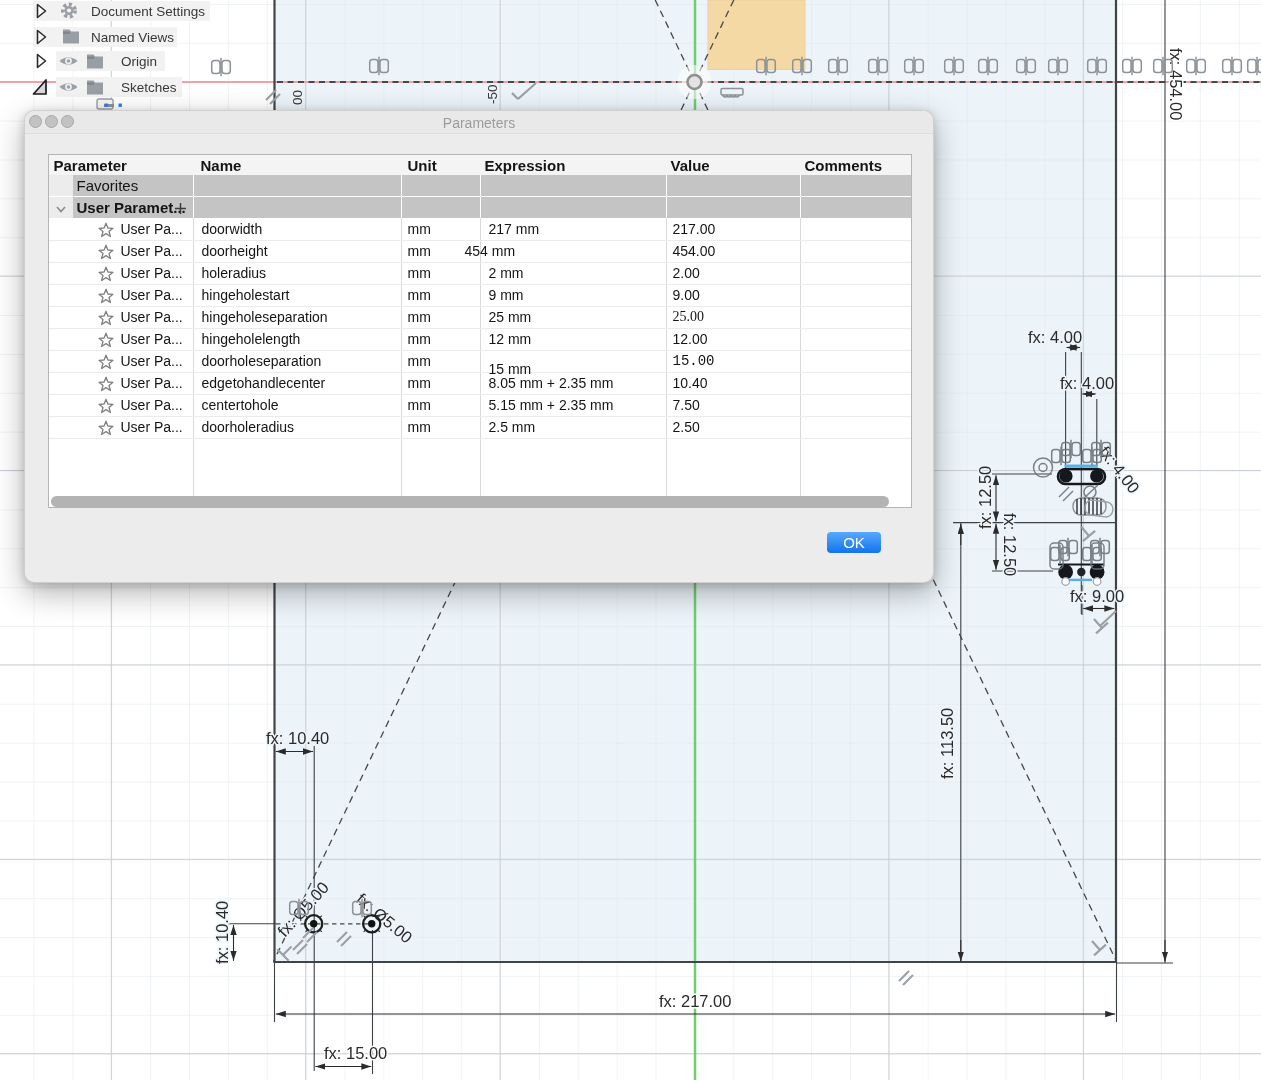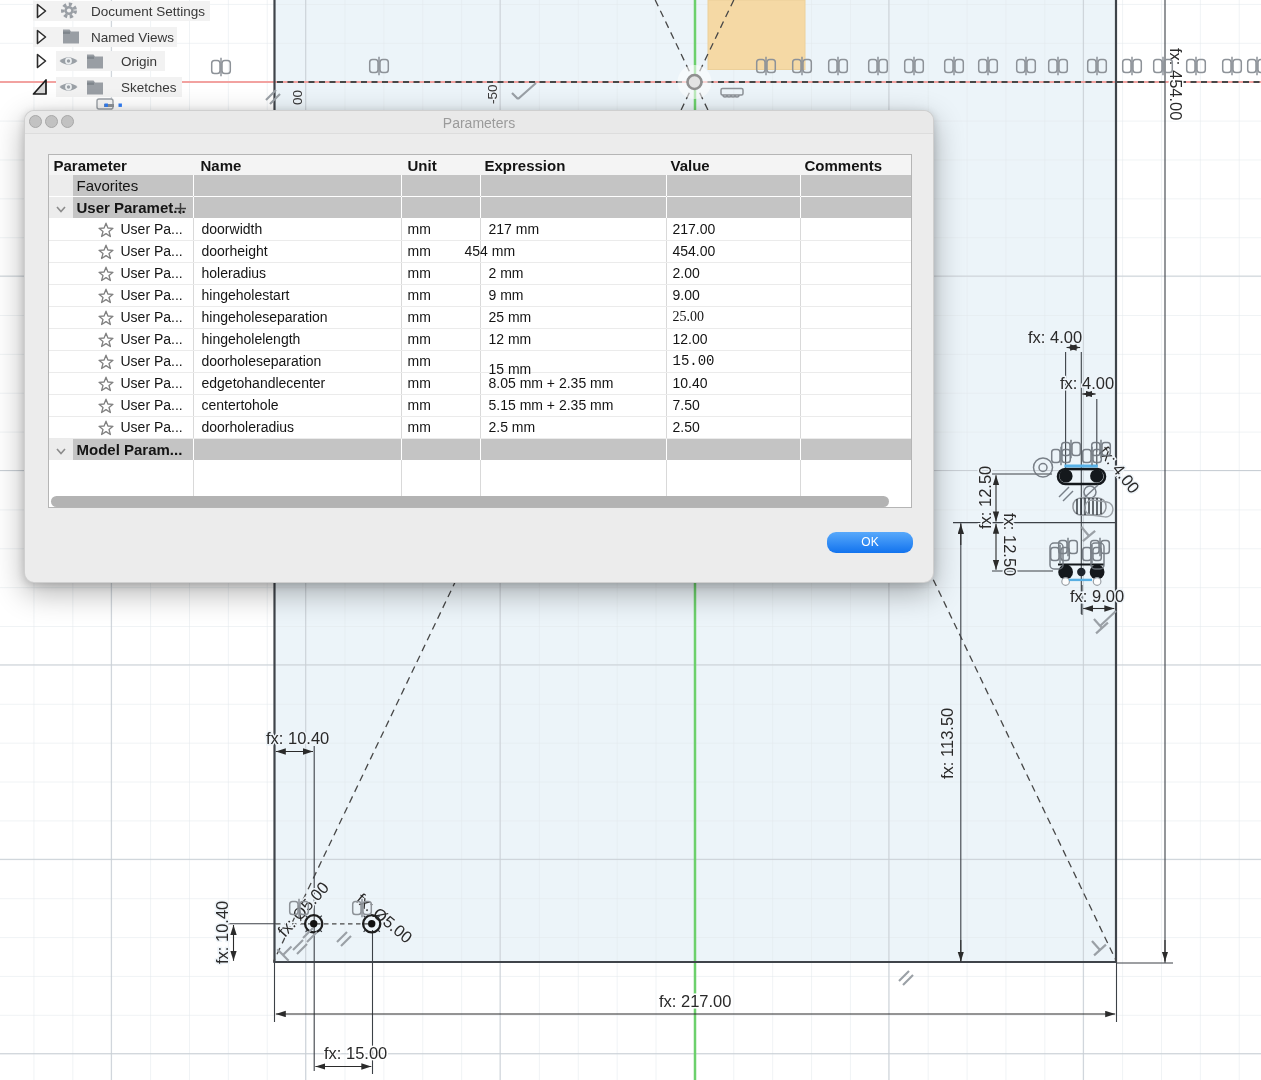--- a/index.html
+++ b/index.html
@@ -401,30 +401,17 @@
 <div style="position:absolute;left:0;top:262px;width:862px;height:22px;border-bottom:1px solid #ebebeb;box-sizing:border-box;">
           <svg width="16" height="16" style="position:absolute;left:49px;top:3px;">
             <path d="M8 1.2 L9.9 6 L15 6.3 L11 9.5 L12.4 14.5 L8 11.6 L3.6 14.5 L5 9.5 L1 6.3 L6.1 6 z" fill="none" stroke="#808080" stroke-width="1.3" stroke-linejoin="round"></path>
           </svg>
           <span style="position:absolute;left:72px;top:2px;">User Pa...</span>
           <span style="position:absolute;left:153px;top:2px;">doorholeradius</span>
           <span style="position:absolute;left:359px;top:2px;">mm</span>
           <span style="position:absolute;left:440px;top:2px;">2.5 mm</span>
           <span style="position:absolute;left:624px;top:2px;">2.50</span>
         </div>
-<div style="position:absolute;left:0;top:284px;width:862px;height:22px;">
-          <div style="position:absolute;left:0;top:0;width:24px;height:21px;background:#ececec;"></div>
-          <svg width="12" height="12" style="position:absolute;left:6px;top:6px;">
-            <path d="M2 4 L6 8.5 L10 4" fill="none" stroke="#8b8b8b" stroke-width="1.6"></path>
-          </svg>
-          <div style="position:absolute;left:24px;top:0;width:838px;height:21px;background:#c4c4c4;"></div>
-          <div style="position:absolute;left:144.5px;top:0;width:1px;height:21px;background:#ffffff;"></div>
-          <div style="position:absolute;left:352.5px;top:0;width:1px;height:21px;background:#ffffff;"></div>
-          <div style="position:absolute;left:431.5px;top:0;width:1px;height:21px;background:#ffffff;"></div>
-          <div style="position:absolute;left:617px;top:0;width:1px;height:21px;background:#ffffff;"></div>
-          <div style="position:absolute;left:751.5px;top:0;width:1px;height:21px;background:#ffffff;"></div>
-          <span style="position:absolute;left:28px;top:2px;font-weight:bold;font-size:15px;">Model Param...</span>
-        </div>
 <div style="position:absolute;left:2px;top:341px;width:838px;height:11px;border-radius:5.5px;background:#b3b3b3;"></div>
 </div>
-<div style="position:absolute;left:802px;top:421px;width:86px;height:21px;border-radius:9px;background:linear-gradient(#58a9fb,#1273ee);color:#fff;font-size:12px;text-align:center;line-height:21px;">OK</div>
+<div style="position:absolute;left:802px;top:421px;width:54px;height:21px;border-radius:4px;background:linear-gradient(#58a9fb,#1273ee);color:#fff;font-size:15px;text-align:center;line-height:21px;">OK</div>
 </div>
 </div>
 
 </body></html>

